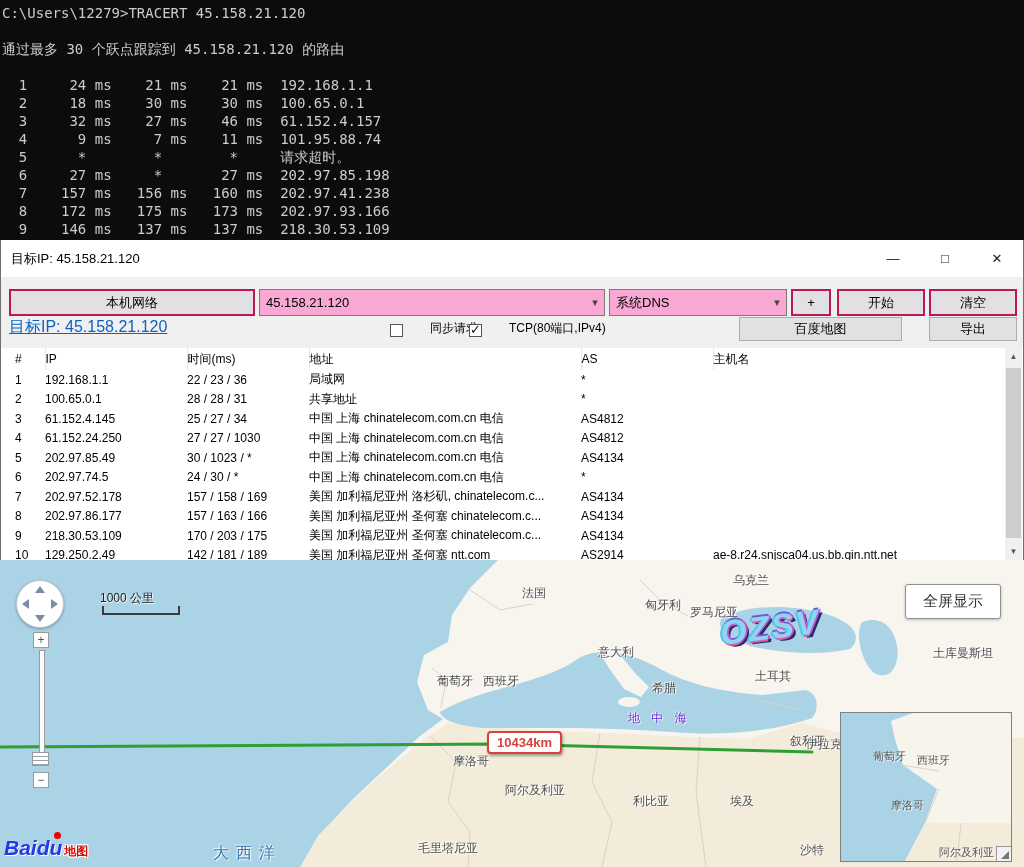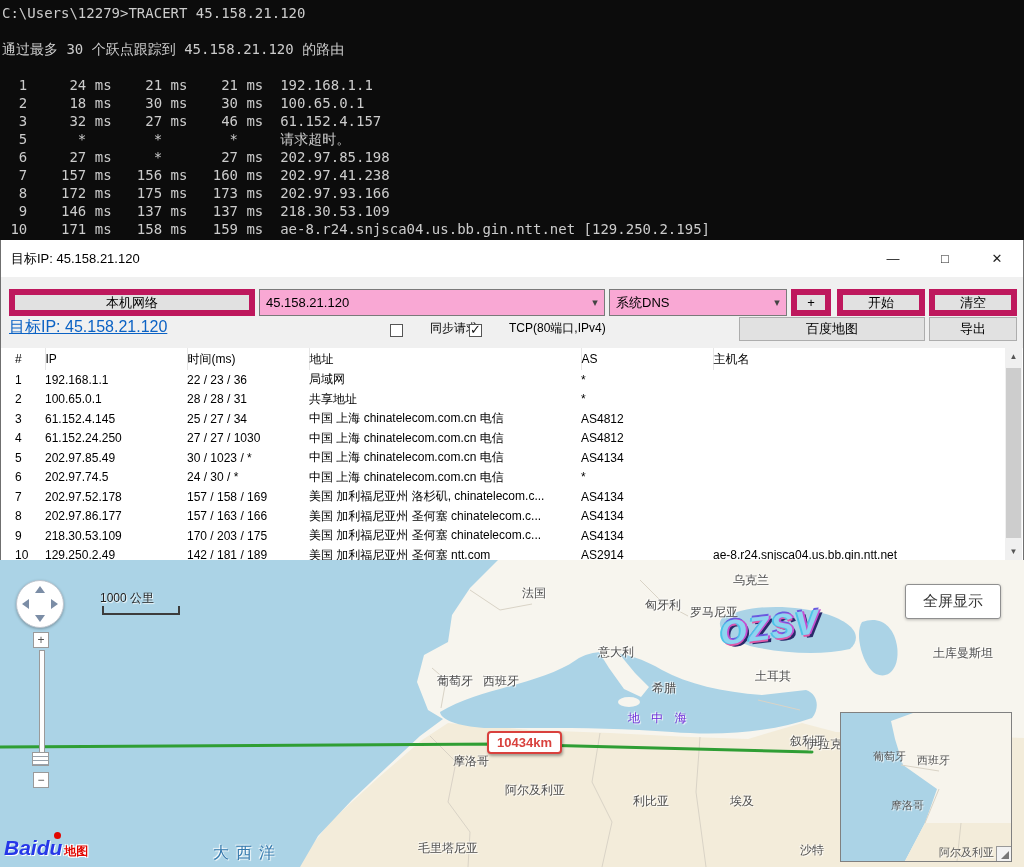--- a/index.html
+++ b/index.html
@@ -13,21 +13,21 @@
   .t-line{height:18px;line-height:18px;white-space:pre;}
 
   
   .appwin{position:absolute;left:0;top:240px;width:1024px;height:320px;background:#f0f0f0;
           box-sizing:border-box;border-left:1px solid #6f6f6f;border-right:1px solid #6f6f6f;overflow:hidden;}
   .titlebar{position:absolute;left:0;top:0;width:100%;height:37px;background:#ffffff;}
   .title-text{position:absolute;left:10px;top:10px;font-size:13px;color:#000;}
   .win-controls{position:absolute;right:0;top:0;height:37px;display:flex;}
   .win-btn{width:52px;height:37px;display:flex;align-items:center;justify-content:center;
            font-size:13px;color:#222;}
-  .wbtn{position:absolute;height:27px;background:#e1e1e1;border:6px solid #be185d;
+  .wbtn{position:absolute;height:27px;background:#e1e1e1;border:2px solid #be185d;
         box-sizing:border-box;display:flex;align-items:center;justify-content:center;
         font-size:13px;color:#000;}
   .combo{position:absolute;height:27px;background:#f9a8d4;border:1px solid #7a7a7a;
          box-sizing:border-box;display:flex;align-items:center;font-size:13px;color:#000;}
   .combo .cval{flex:1;padding-left:6px;white-space:nowrap;overflow:hidden;}
   .combo .carr{width:18px;text-align:center;color:#444;font-size:11px;}
   .target-link{position:absolute;left:8px;top:77px;font-size:16px;color:#0b62c4;
                text-decoration:underline;white-space:nowrap;}
   .cbwrap{position:absolute;top:80px;display:flex;align-items:flex-end;font-size:12px;color:#000;gap:23px;}
   .cb{width:13px;height:13px;background:#fff;border:1px solid #555;box-sizing:border-box;
@@ -107,20 +107,21 @@
 <body>
 
 <div class="terminal">
   <div class="t-line">C:\Users\12279&gt;TRACERT 45.158.21.120</div>
   <div class="t-line"></div>
   <div class="t-line">通过最多 30 个跃点跟踪到 45.158.21.120 的路由</div>
   <div class="t-line"></div>
   <div class="t-line">  1     24 ms    21 ms    21 ms  192.168.1.1</div>
   <div class="t-line">  2     18 ms    30 ms    30 ms  100.65.0.1</div>
   <div class="t-line">  3     32 ms    27 ms    46 ms  61.152.4.157</div>
+  <div class="t-line">  4      9 ms     7 ms    11 ms  101.95.88.74</div>
   <div class="t-line">  5      *        *        *     请求超时。</div>
   <div class="t-line">  6     27 ms     *       27 ms  202.97.85.198</div>
   <div class="t-line">  7    157 ms   156 ms   160 ms  202.97.41.238</div>
   <div class="t-line">  8    172 ms   175 ms   173 ms  202.97.93.166</div>
   <div class="t-line">  9    146 ms   137 ms   137 ms  218.30.53.109</div>
   <div class="t-line"> 10    171 ms   158 ms   159 ms  ae-8.r24.snjsca04.us.bb.gin.ntt.net [129.250.2.195]</div>
 </div>
 
 <div class="appwin">
   <div class="titlebar">
@@ -149,21 +150,21 @@
   <div class="cbwrap" style="left:389px;">
     <span class="cb"></span>
     <span>同步请求</span>
   </div>
   <div class="cbwrap" style="left:468px;">
     <span class="cb">
         <span class="tick">✓</span>
       </span>
     <span>TCP(80端口,IPv4)</span>
   </div>
-  <div class="smallbtn" style="left:738px;top:77px;width:186px;">百度地图</div>
+  <div class="smallbtn" style="left:738px;top:77px;width:163px;">百度地图</div>
   <div class="smallbtn" style="left:928px;top:77px;width:88px;">导出</div>
 
   <div class="tablewrap">
     <table class="hops">
       <colgroup>
           <col class="c1">
           <col class="c2">
           <col class="c3">
           <col class="c4">
           <col class="c5">

